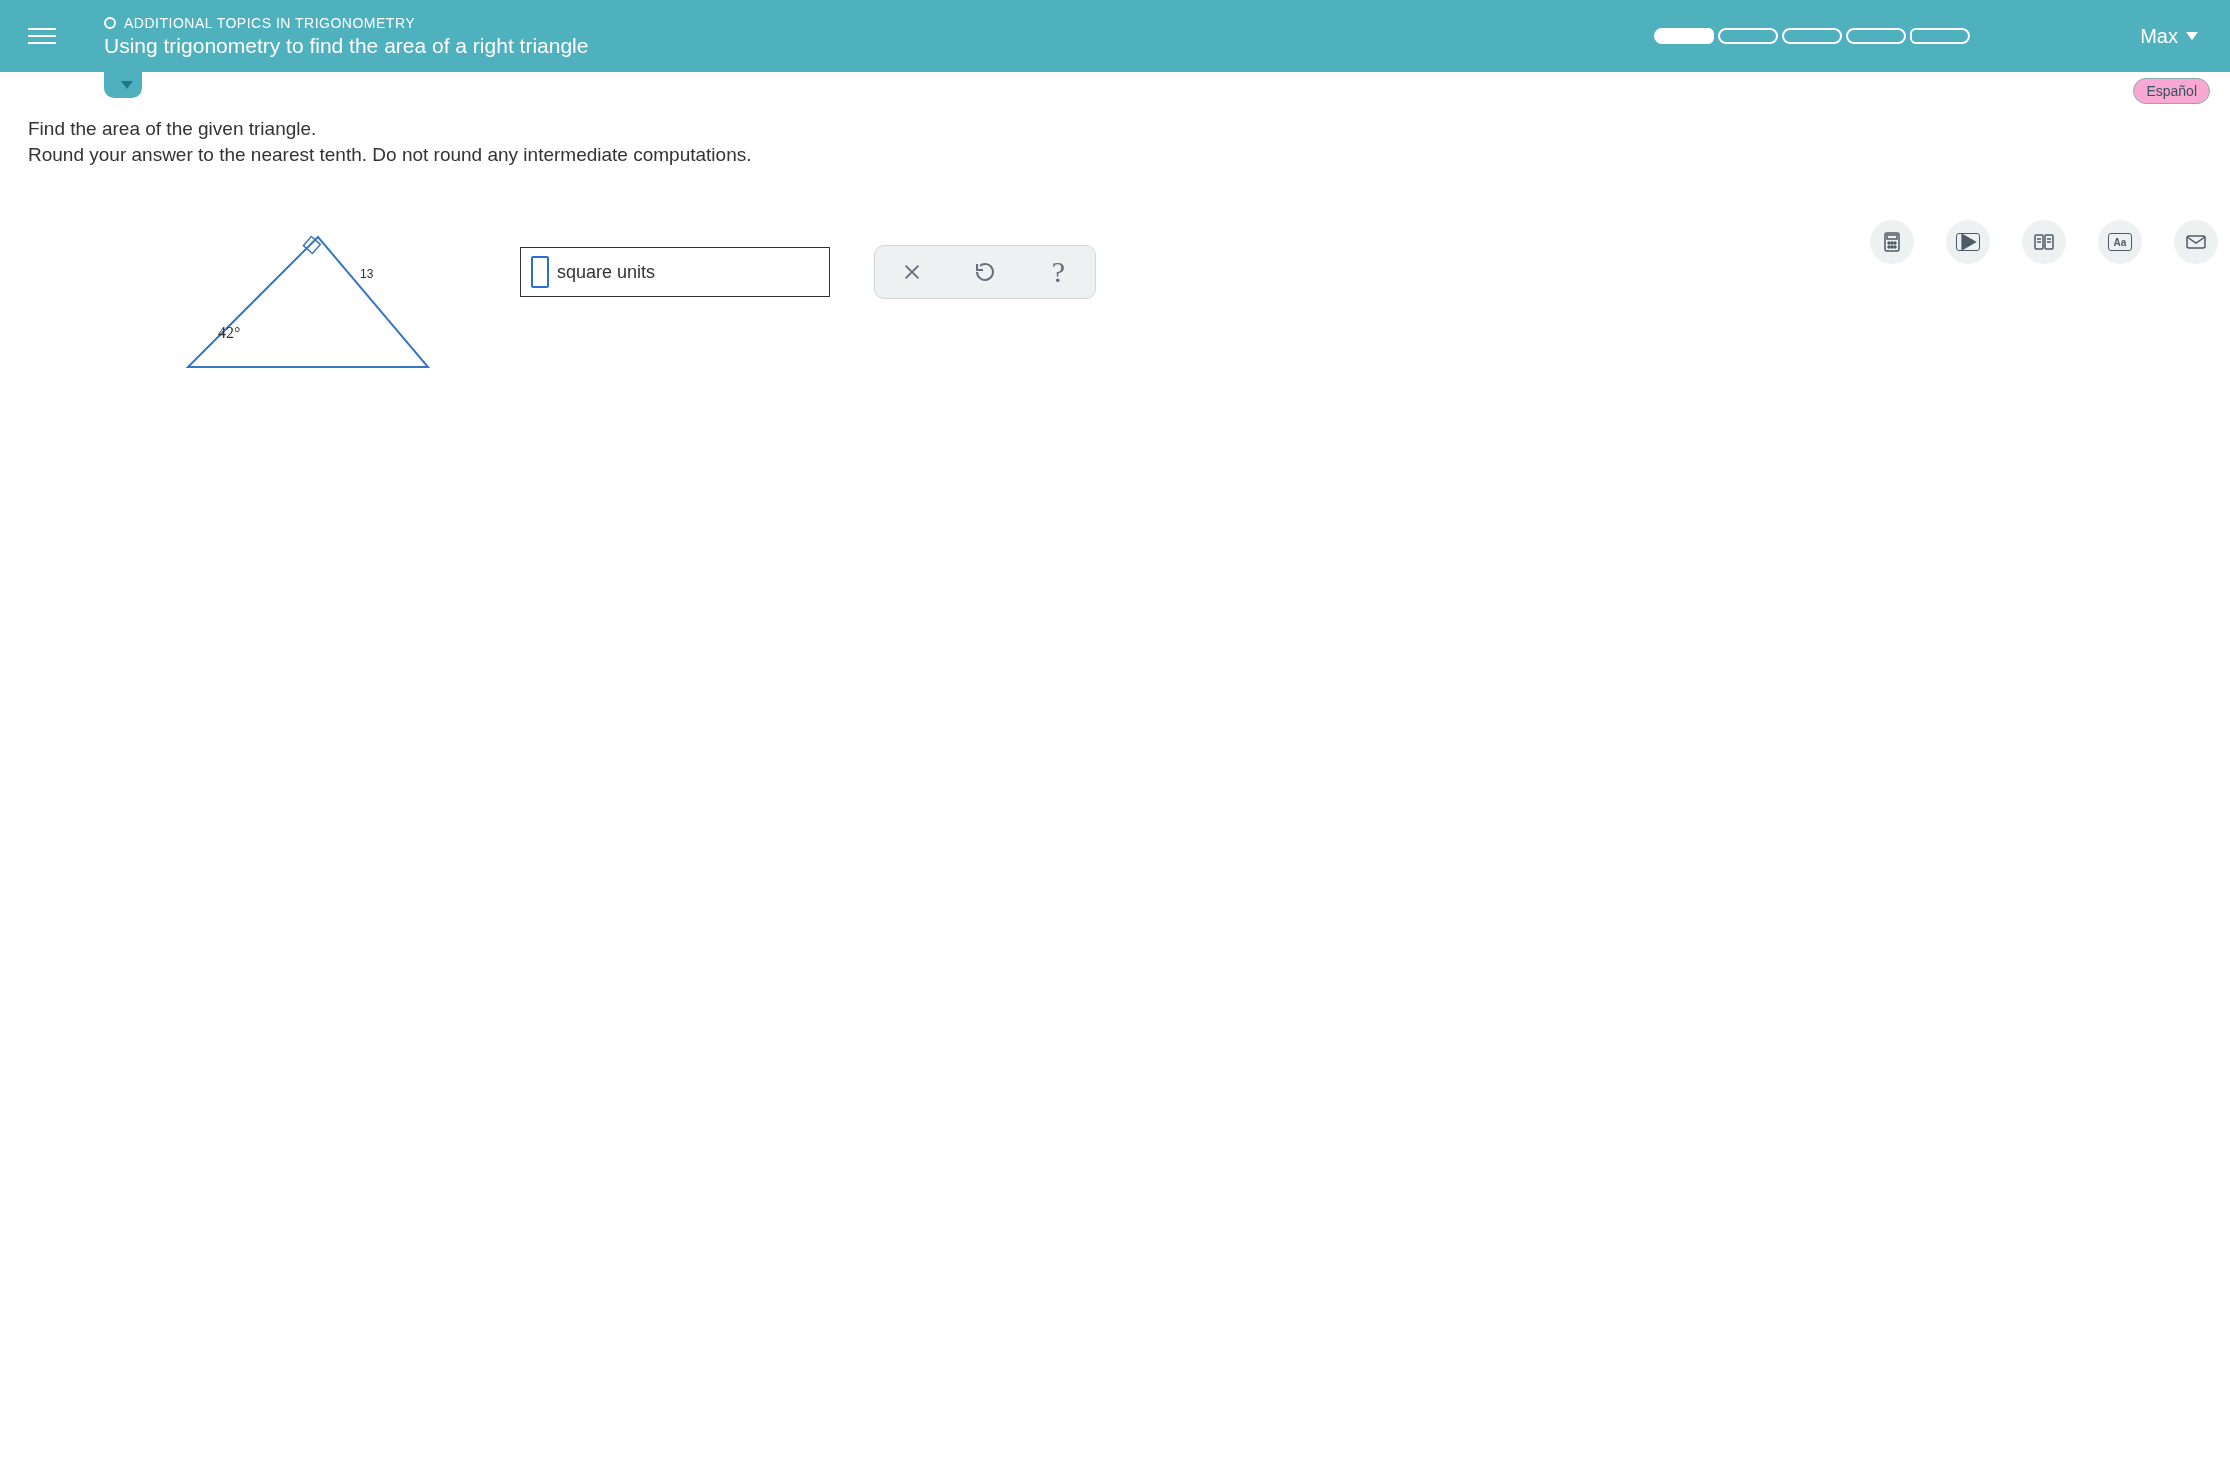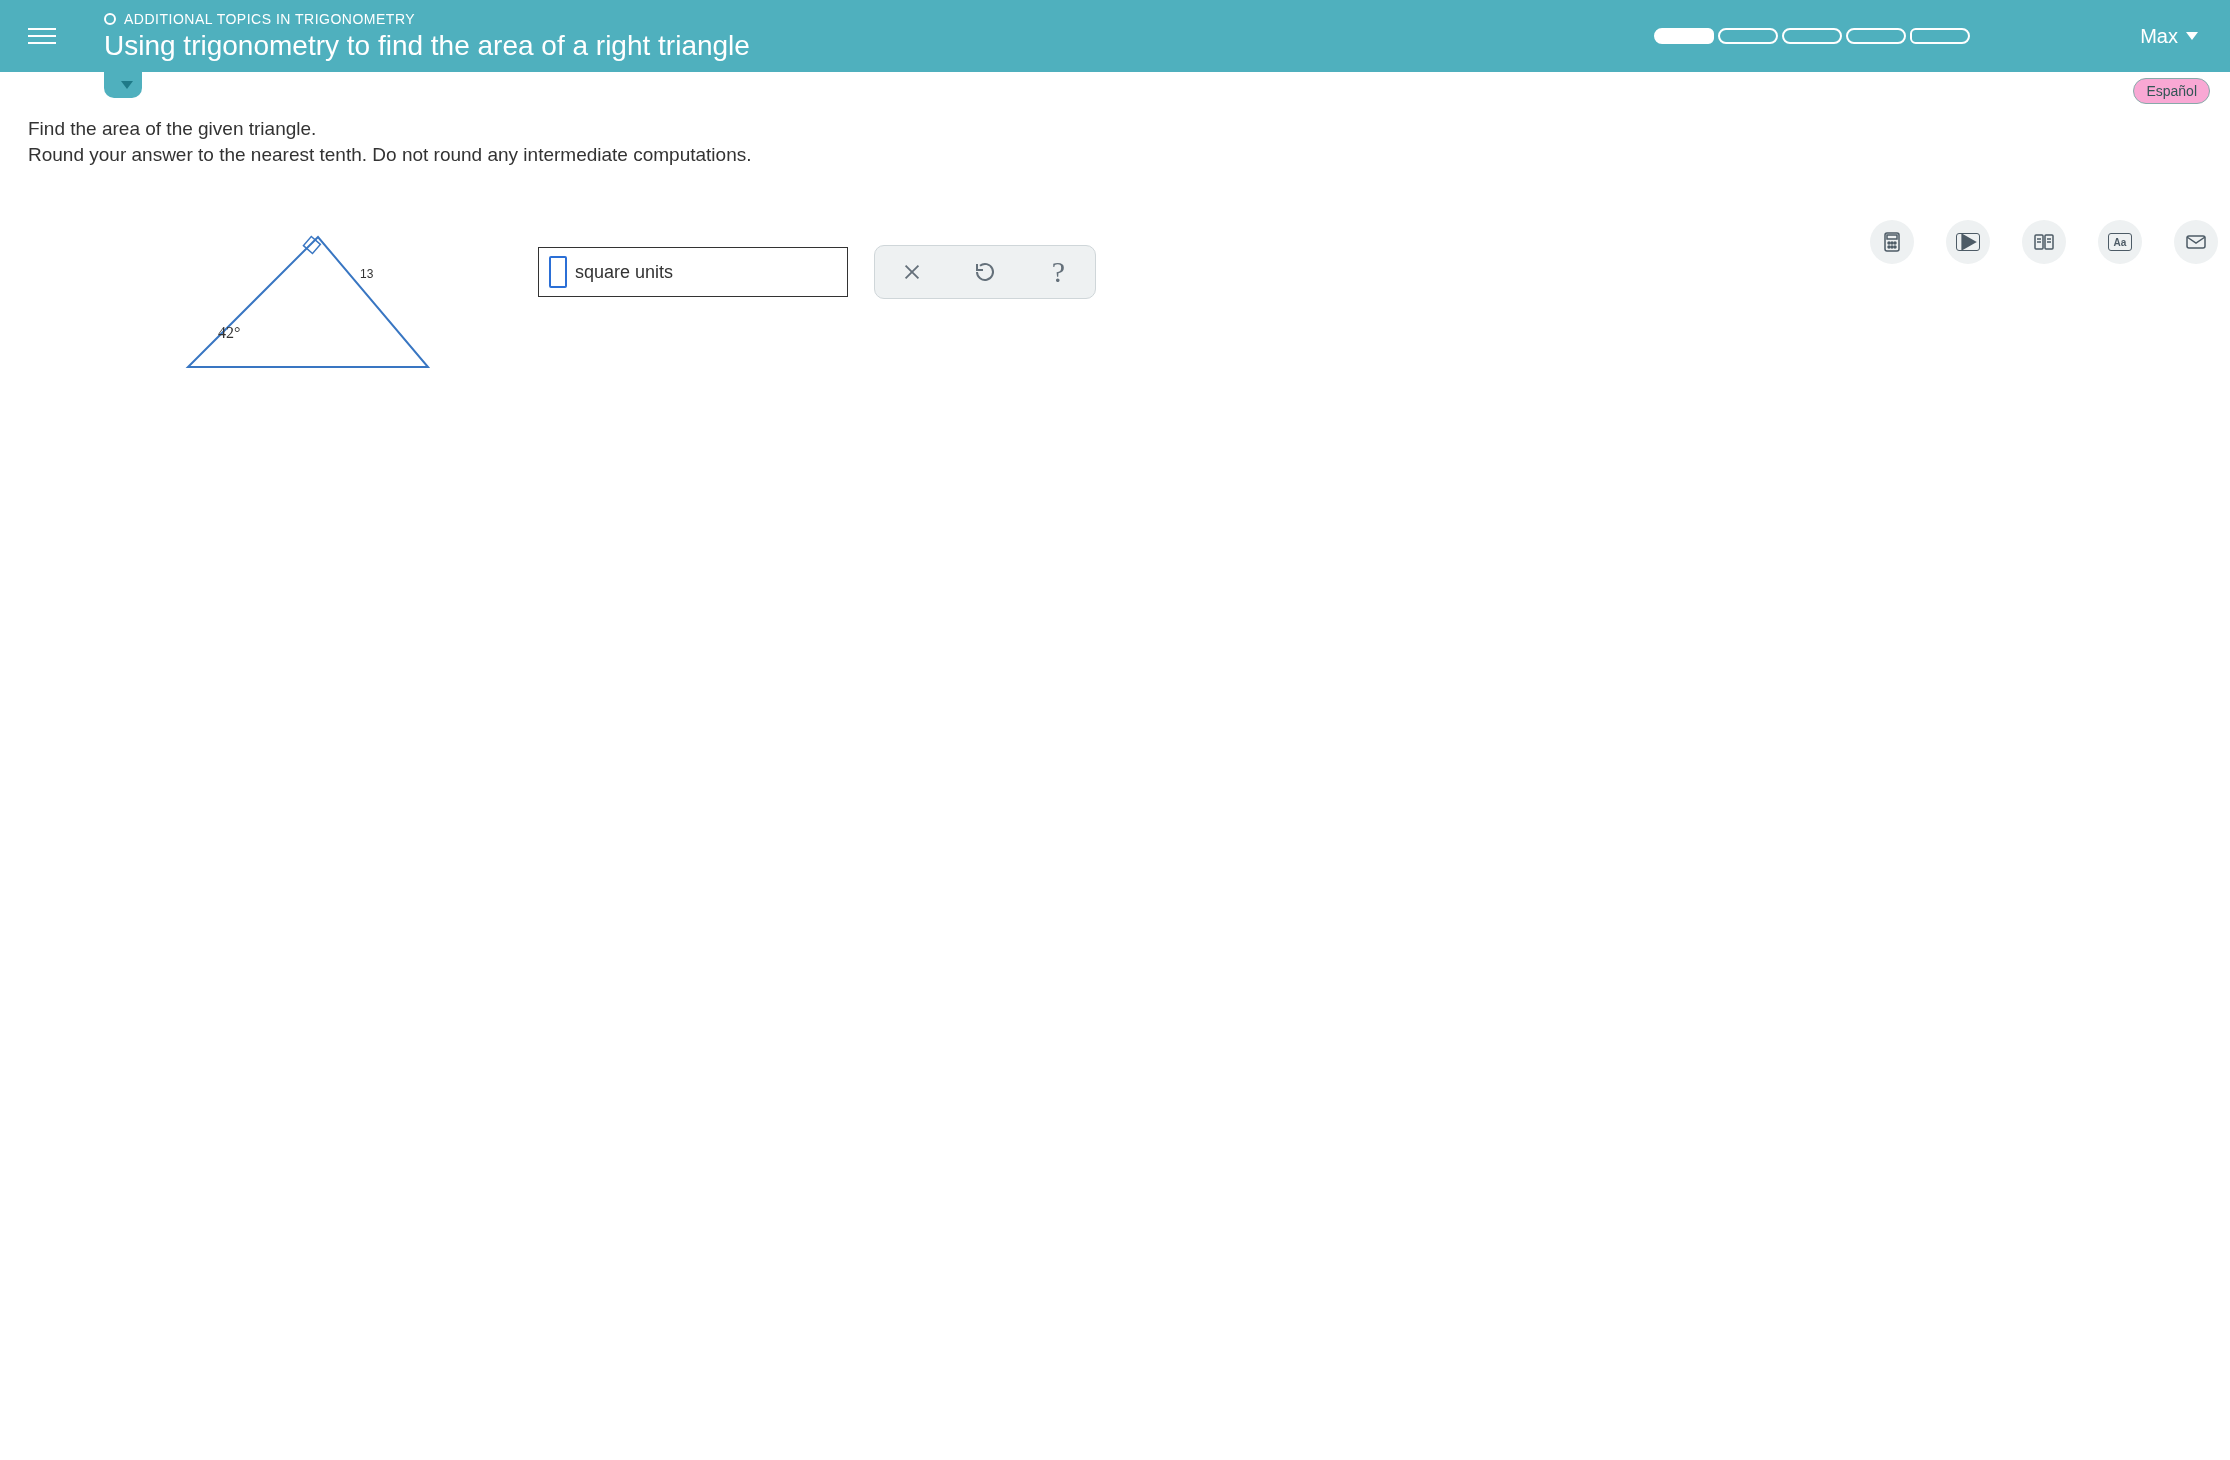--- a/index.html
+++ b/index.html
@@ -3,39 +3,39 @@
 <meta charset="utf-8">
 <style>
   *{box-sizing:border-box;margin:0;padding:0}
   html,body{width:100%;height:100%;font-family:Verdana,Geneva,sans-serif;background:#fff;color:#333}
   .header{background:#4fb0be;height:72px;display:flex;align-items:center;padding-left:28px;position:relative}
   .hamburger{width:40px;height:40px;display:flex;flex-direction:column;justify-content:center;gap:5px;cursor:pointer;margin-right:36px}
   .hamburger span{display:block;height:2px;background:#fff;width:28px}
   .title-block{color:#fff}
   .breadcrumb{font-size:14px;letter-spacing:.5px;display:flex;align-items:center;gap:8px}
   .bc-circle{width:12px;height:12px;border:2px solid #fff;border-radius:50%;display:inline-block}
-  .page-title{font-size:28px;font-weight:400;margin-top:3px}
+  .page-title{font-size:21px;font-weight:400;margin-top:3px}
   .progress-pills{position:absolute;right:260px;top:0;height:100%;display:flex;align-items:center;gap:4px}
   .pill{width:60px;height:16px;border:2px solid #fff;border-bottom-left-radius:10px;border-bottom-right-radius:10px;border-top-left-radius:10px;border-top-right-radius:10px}
   .pill:first-child{border-top-left-radius:14px;border-bottom-left-radius:14px}
   .pill:last-child{border-top-right-radius:14px;border-bottom-right-radius:14px}
   .pill.filled{background:#fff}
   .user-menu{position:absolute;right:32px;top:0;height:72px;display:flex;align-items:center;color:#fff;font-size:20px;cursor:pointer}
   .caret-down{width:0;height:0;border-left:6px solid transparent;border-right:6px solid transparent;border-top:8px solid #fff;margin-left:8px}
   .subbar{height:30px;position:relative}
   .tab-caret{position:absolute;left:104px;top:0;width:38px;height:26px;background:#4fb0be;border-bottom-left-radius:10px;border-bottom-right-radius:10px;display:flex;align-items:center;justify-content:center;cursor:pointer}
   .tab-caret .caret-down{border-top-color:#1e7a88}
   .lang-pill{position:absolute;right:20px;top:6px;border:1px solid #8aa;color:#355;border-radius:20px;padding:4px 12px;font-size:14px;cursor:pointer;background:#f9a8d4}
   .content{padding:14px 40px 40px 28px;position:relative}
   .prompt{font-size:19px;line-height:1.35}
   .workspace{position:relative;margin-top:60px;height:260px}
   .triangle-wrap{position:absolute;left:150px;top:0}
   .tri-label-side{position:absolute;left:332px;top:40px;font-size:12px;font-family:Liberation Sans, sans-serif}
   .tri-label-angle{position:absolute;left:190px;top:97px;font-size:16px;font-family:'Times New Roman',serif}
-  .answer-box{position:absolute;left:510px;top:20px;width:310px;height:50px;border:1.5px solid #333;display:flex;align-items:center;padding-left:10px;gap:8px}
+  .answer-box{position:absolute;left:492px;top:20px;width:310px;height:50px;border:1.5px solid #333;display:flex;align-items:center;padding-left:10px;gap:8px}
   .input-slot{width:18px;height:32px;border:2px solid #2b6fd6;border-radius:2px}
   .answer-box span{font-size:18px}
   .action-bar{position:absolute;left:846px;top:18px;width:222px;height:54px;background:#eef1f2;border:1px solid #cfd6d9;border-radius:10px;display:flex;align-items:center;justify-content:space-around}
   .act-btn{width:48px;height:38px;display:flex;align-items:center;justify-content:center;cursor:pointer;color:#64707a;font-size:26px}
   .side-tools{position:fixed;right:12px;top:220px;display:flex;flex-direction:row;gap:32px}
   .tool-btn{width:44px;height:44px;border-radius:50%;background:#eef1f2;display:flex;align-items:center;justify-content:center;cursor:pointer}
   .tool-btn svg{width:24px;height:24px}
   .tool-btn .inner-rect{width:24px;height:18px;border:1.5px solid #4d5b66;border-radius:3px;display:flex;align-items:center;justify-content:center}
 </style>
 </head>

